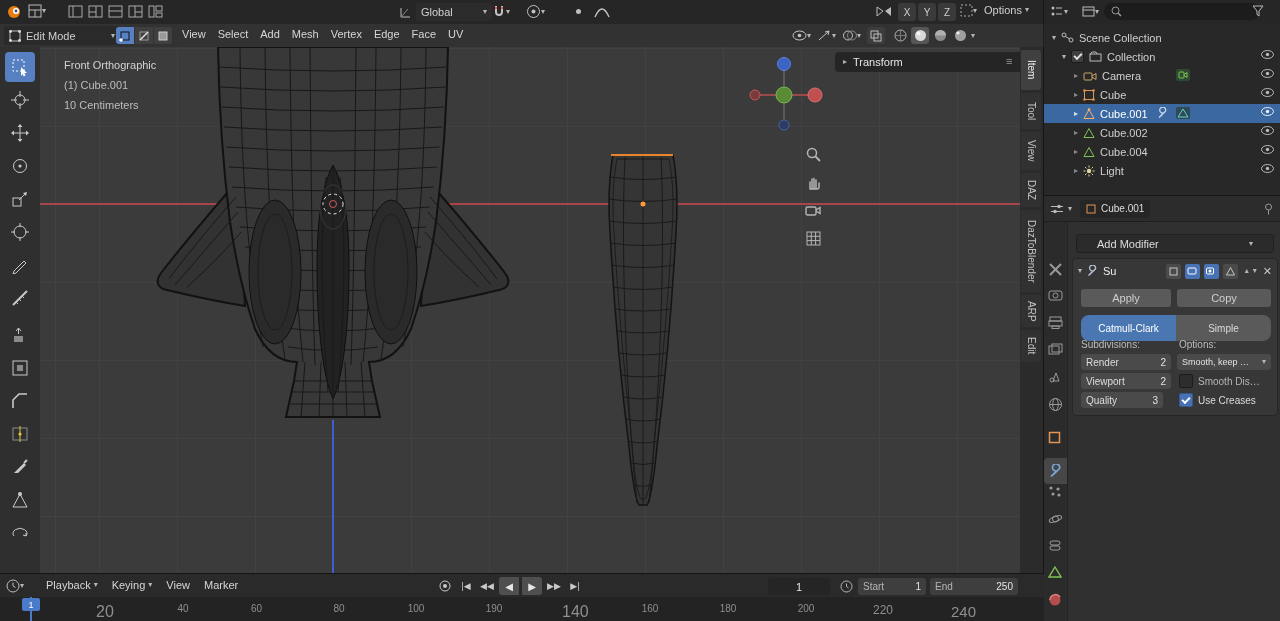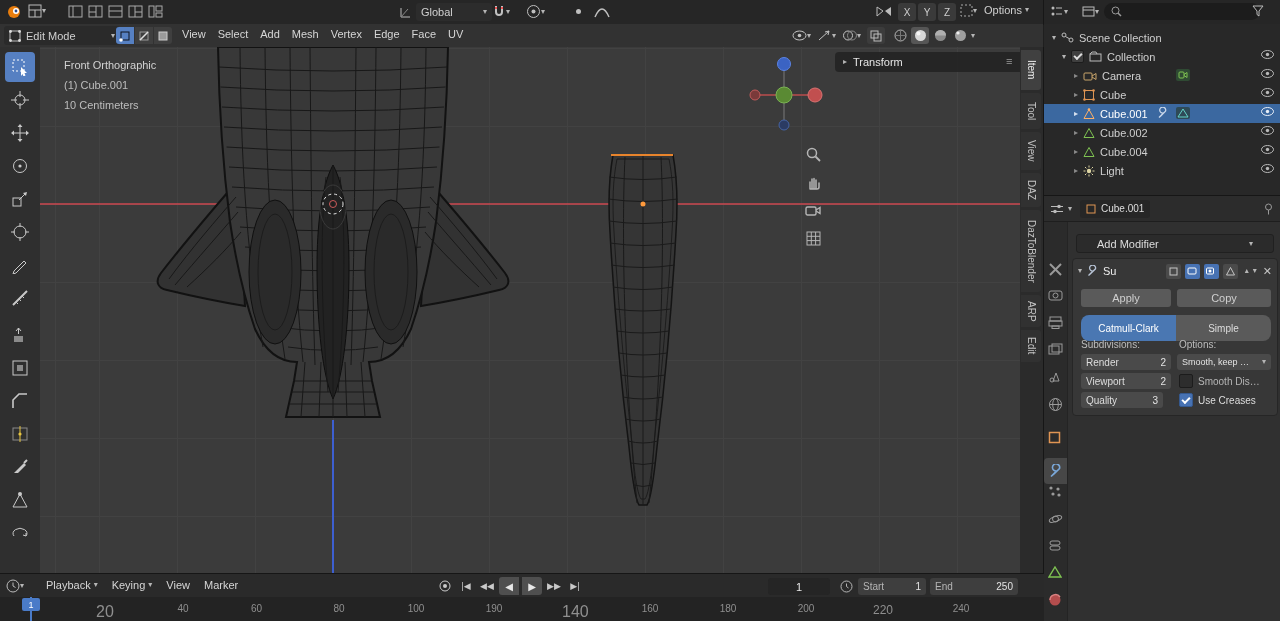--- a/index.html
+++ b/index.html
@@ -931,20 +931,20 @@
     <span class="abs" style="left:173px;top:6px;width:20px;text-align:center;color:#8f8f8f;font-size:10px">40</span>
     <span class="abs" style="left:251px;top:6px;width:20px;text-align:left;color:#8f8f8f;font-size:10px">60</span>
     <span class="abs" style="left:329px;top:6px;width:20px;text-align:center;color:#8f8f8f;font-size:10px">80</span>
     <span class="abs" style="left:406px;top:6px;width:20px;text-align:center;color:#8f8f8f;font-size:10px">100</span>
     <span class="abs" style="left:484px;top:6px;width:20px;text-align:center;color:#8f8f8f;font-size:10px">190</span>
     <span class="abs" style="left:562px;top:6px;width:20px;text-align:center;color:#8f8f8f;font-size:16px">140</span>
     <span class="abs" style="left:640px;top:6px;width:20px;text-align:center;color:#8f8f8f;font-size:10px">160</span>
     <span class="abs" style="left:718px;top:6px;width:20px;text-align:center;color:#8f8f8f;font-size:10px">180</span>
     <span class="abs" style="left:796px;top:6px;width:20px;text-align:center;color:#8f8f8f;font-size:10px">200</span>
     <span class="abs" style="left:873px;top:6px;width:20px;text-align:center;color:#8f8f8f;font-size:12px">220</span>
-    <span class="abs" style="left:951px;top:6px;width:20px;text-align:center;color:#8f8f8f;font-size:10px">240</span>
+    <span class="abs" style="left:951px;top:6px;width:20px;text-align:left;color:#8f8f8f;font-size:15px">240</span>
     <div class="abs" style="left:30px;top:0;width:2px;height:24px;background:#4a7bc8"></div>
     <div class="abs ibtn" style="left:22px;top:1px;width:18px;height:13px;background:#4a7bc8;border-radius:2px;color:#fff;font-size:9px">
       <span>1</span>
     </div>
   </div>
 
 </div>
 
 </body></html>

